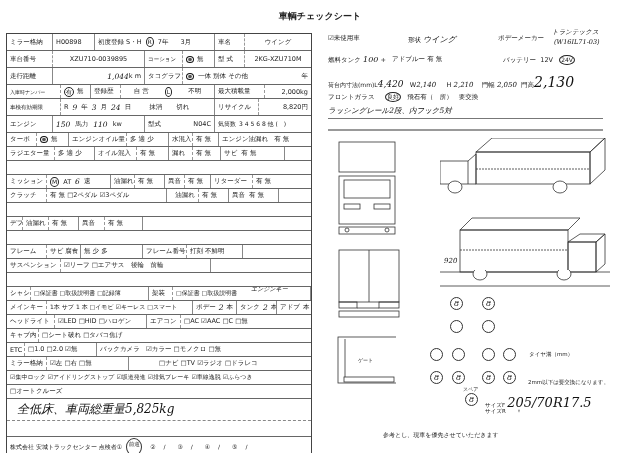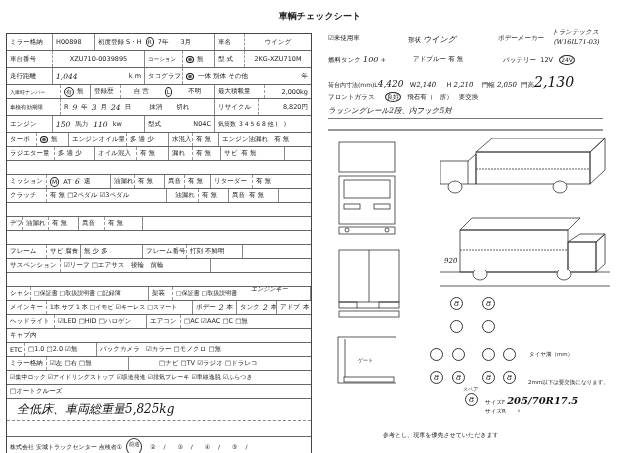--- a/index.html
+++ b/index.html
@@ -47,21 +47,21 @@
     <div class="c d" style="width:38px;font-size:5.5px">コーション</div>
     <div class="c" style="width:32px;gap:3px">
         <span class="oval"></span>
         <span>無</span>
       </div>
     <div class="c d" style="width:30px">型 式</div>
     <div class="c" style="flex:1;justify-content:center">2KG-XZU710M</div>
   </div>
   <div class="row">
     <div class="c" style="width:46px">走行距離</div>
-    <div class="c" style="width:92px;justify-content:space-between;gap:9px">
+    <div class="c" style="width:92px;justify-content:flex-end;gap:0">
       <span class="hw big">1,044</span>
       <span>k m</span>
     </div>
     <div class="c d" style="width:38px">タコグラフ</div>
     <div class="c" style="flex:1;gap:4px">
       <span class="oval"></span>
       <span>一体 別体 その他</span>
       <span style="margin-left:auto">年</span>
     </div>
   </div>
@@ -218,20 +218,21 @@
       </div>
   </div>
   <div class="row s">
     <div class="c d" style="width:48px">ヘッドライト</div>
     <div class="c" style="width:92px">☑LED □HID □ハロゲン</div>
     <div class="c d" style="width:34px">エアコン</div>
     <div class="c" style="flex:1">□AC ☑AAC □C □無</div>
   </div>
   <div class="row s">
     <div class="c d" style="width:32px">キャブ内</div>
+    <div class="c" style="flex:1;border-right:none">□シート破れ □タバコ焦げ</div>
   </div>
   <div class="row s">
     <div class="c d" style="width:18px">ETC</div>
     <div class="c" style="width:72px">□1.0 □2.0 ☑無</div>
     <div class="c" style="flex:1;gap:6px;border-right:none">
         <span>バックカメラ</span>
         <span>☑カラー □モノクロ □無</span>
       </div>
   </div>
   <div class="row s">
@@ -258,21 +259,21 @@
   </div>
 </div>
 
 <div class="rs" style="top:34px">☑未使用車</div>
 <div class="rs" style="top:34px;left:408px"><span>形状</span> <span class="hw" style="font-size:8px">ウイング</span></div>
 <div class="rs" style="top:34px;left:498px">ボデーメーカー</div>
 <div class="rs hw" style="top:28px;left:552px;font-size:6.5px">トランテックス</div>
 <div class="rs hw" style="top:38px;left:554px;font-size:6.5px">(W16IL71-03)</div>
 
 <div class="rs" style="top:55px"><span>燃料タンク</span> <span class="hw" style="font-size:8px">100</span> <span>+</span></div>
-<div class="rs" style="top:55px;left:413px"><span>アドブルー</span> <span>有 無</span></div>
+<div class="rs" style="top:55px;left:392px"><span>アドブルー</span> <span>有 無</span></div>
 <div class="rs" style="top:55px;left:503px"><span>バッテリー</span> &nbsp;<span>12V</span> &nbsp;&nbsp;<span class="circ" style="font-size:6px">24V</span></div>
 
 <div class="rs" style="top:74px;width:300px">
   <span style="font-size:6px">荷台内寸法(mm)L</span><span class="hw" style="font-size:9px">4,420</span>
   &nbsp;&nbsp;<span>W</span><span class="hw" style="font-size:7px">2,140</span>
   &nbsp;&nbsp;&nbsp;&nbsp;<span>H</span> <span class="hw" style="font-size:7px">2,210</span>
   &nbsp;&nbsp;&nbsp;<span>門幅</span> <span class="hw" style="font-size:7px">2,050</span>
   &nbsp;<span>門高</span><span class="hw" style="font-size:14px">2,130</span>
 </div>
 <div class="rs" style="top:92px">
@@ -349,15 +350,15 @@
 <div class="tire" style="left:482px;top:348px"></div>
 <div class="tire" style="left:503px;top:348px"></div>
 <div class="rs" style="top:351px;left:529px;font-size:5.5px">タイヤ溝（mm）</div>
 <div class="tire" style="left:430px;top:371px">8</div>
 <div class="tire" style="left:452px;top:371px">8</div>
 <div class="tire" style="left:482px;top:371px">8</div>
 <div class="tire" style="left:503px;top:371px">8</div>
 <div class="rs" style="top:379px;left:528px;font-size:5.5px">2mm以下は要交換になります。</div>
 <div class="rs" style="top:386px;left:463px;font-size:5px">スペア</div>
 <div class="tire" style="left:465px;top:393px">8</div>
-<div class="rs" style="top:395px;left:485px"><span style="font-size:5.5px">サイズF</span> <span class="hw" style="font-size:10px;font-weight:bold">205/70R17.5</span></div>
+<div class="rs" style="top:395px;left:485px"><span style="font-size:5.5px">サイズF</span> <span class="hw" style="font-size:13px;font-weight:normal">205/70R17.5</span></div>
 <div class="rs" style="top:408px;left:485px;font-size:5.5px"><span>サイズR</span> &nbsp;&nbsp;&nbsp;&nbsp;&nbsp;<span>〃</span></div>
 <div class="rs" style="top:431px;left:383px;font-size:6px">参考とし、現車を優先させていただきます</div>
 
 </body></html>

